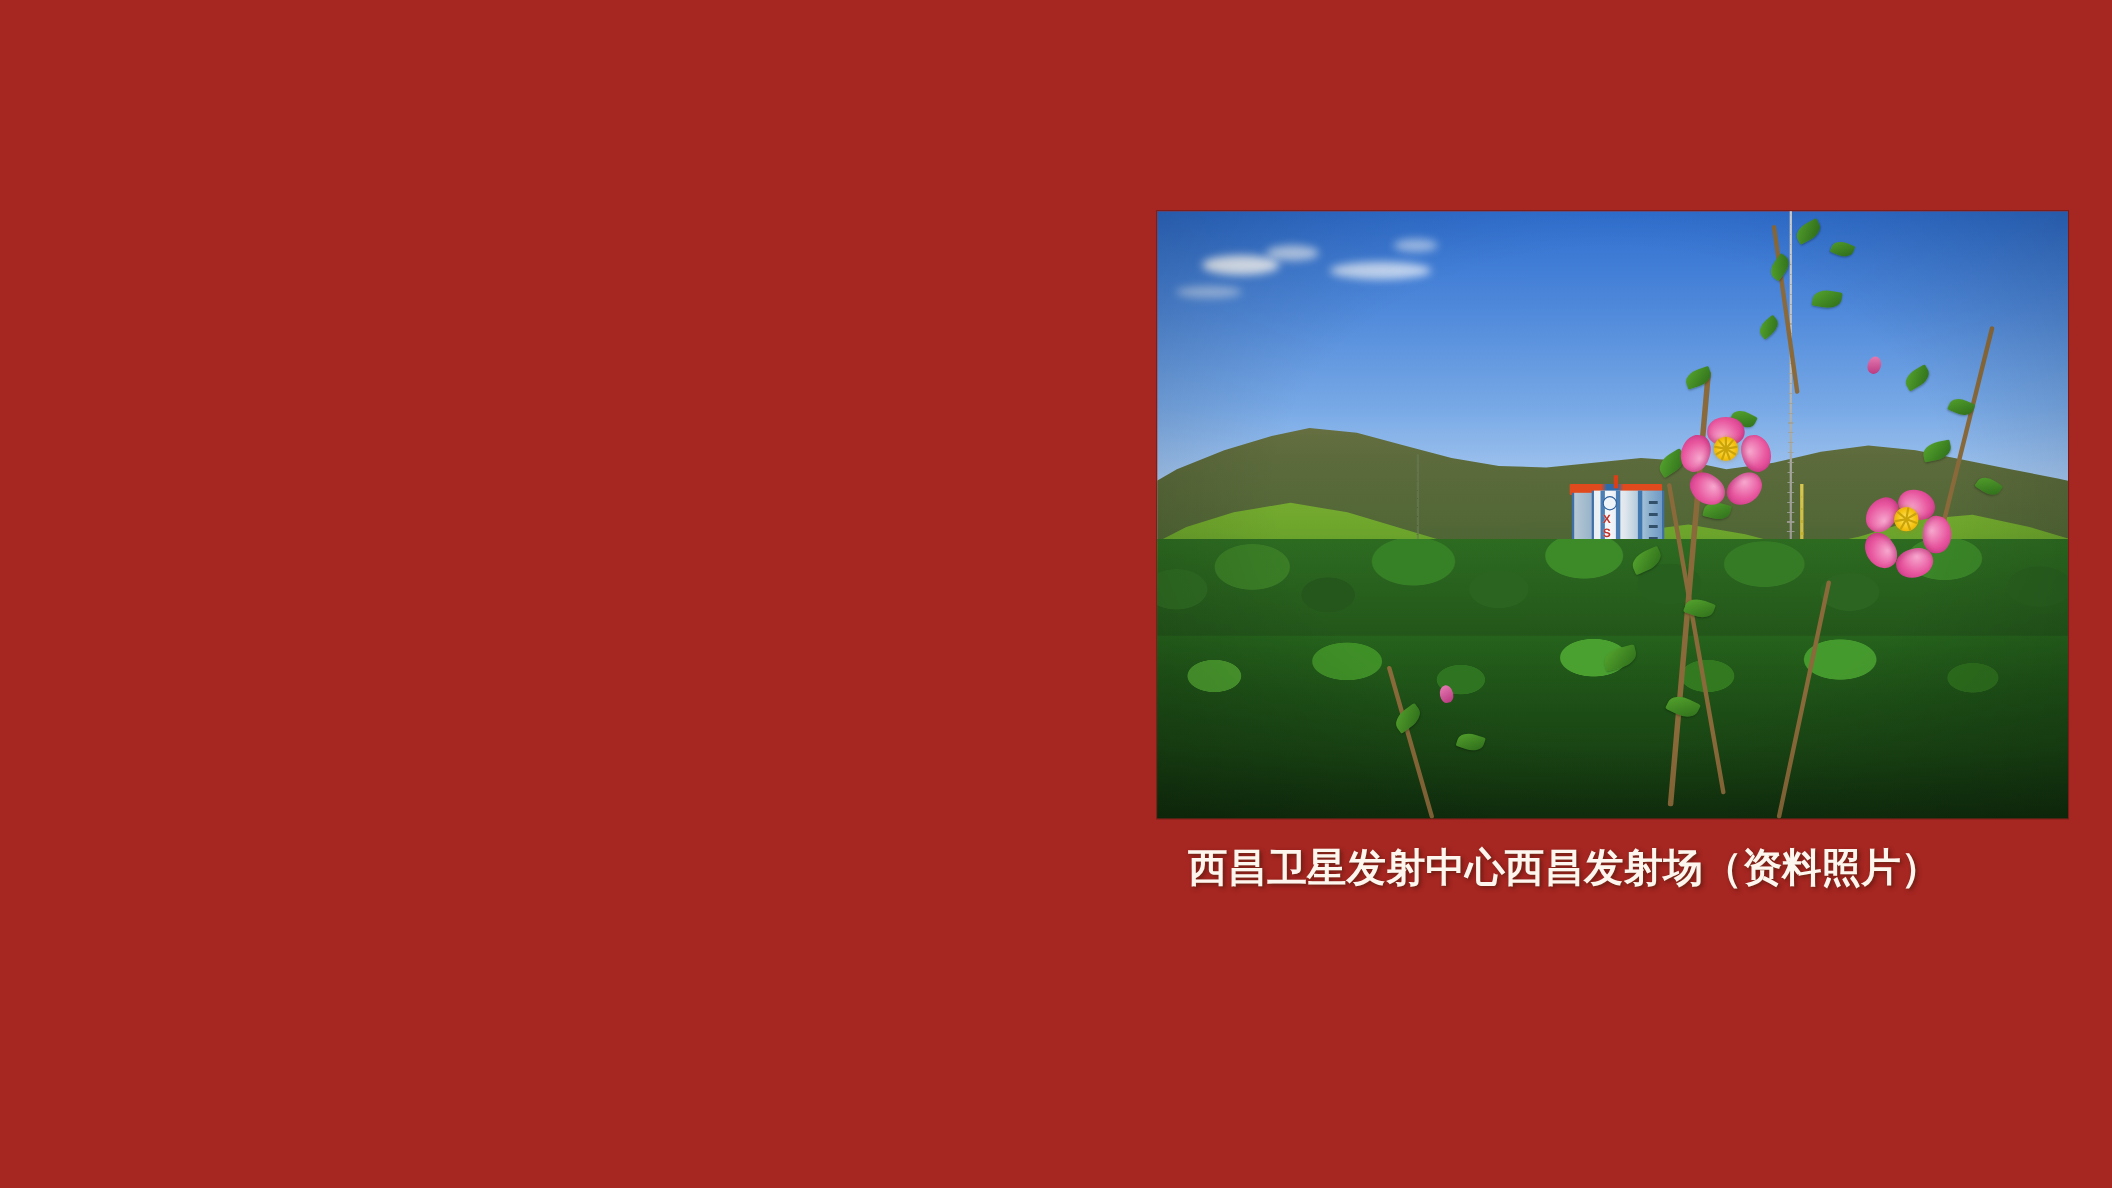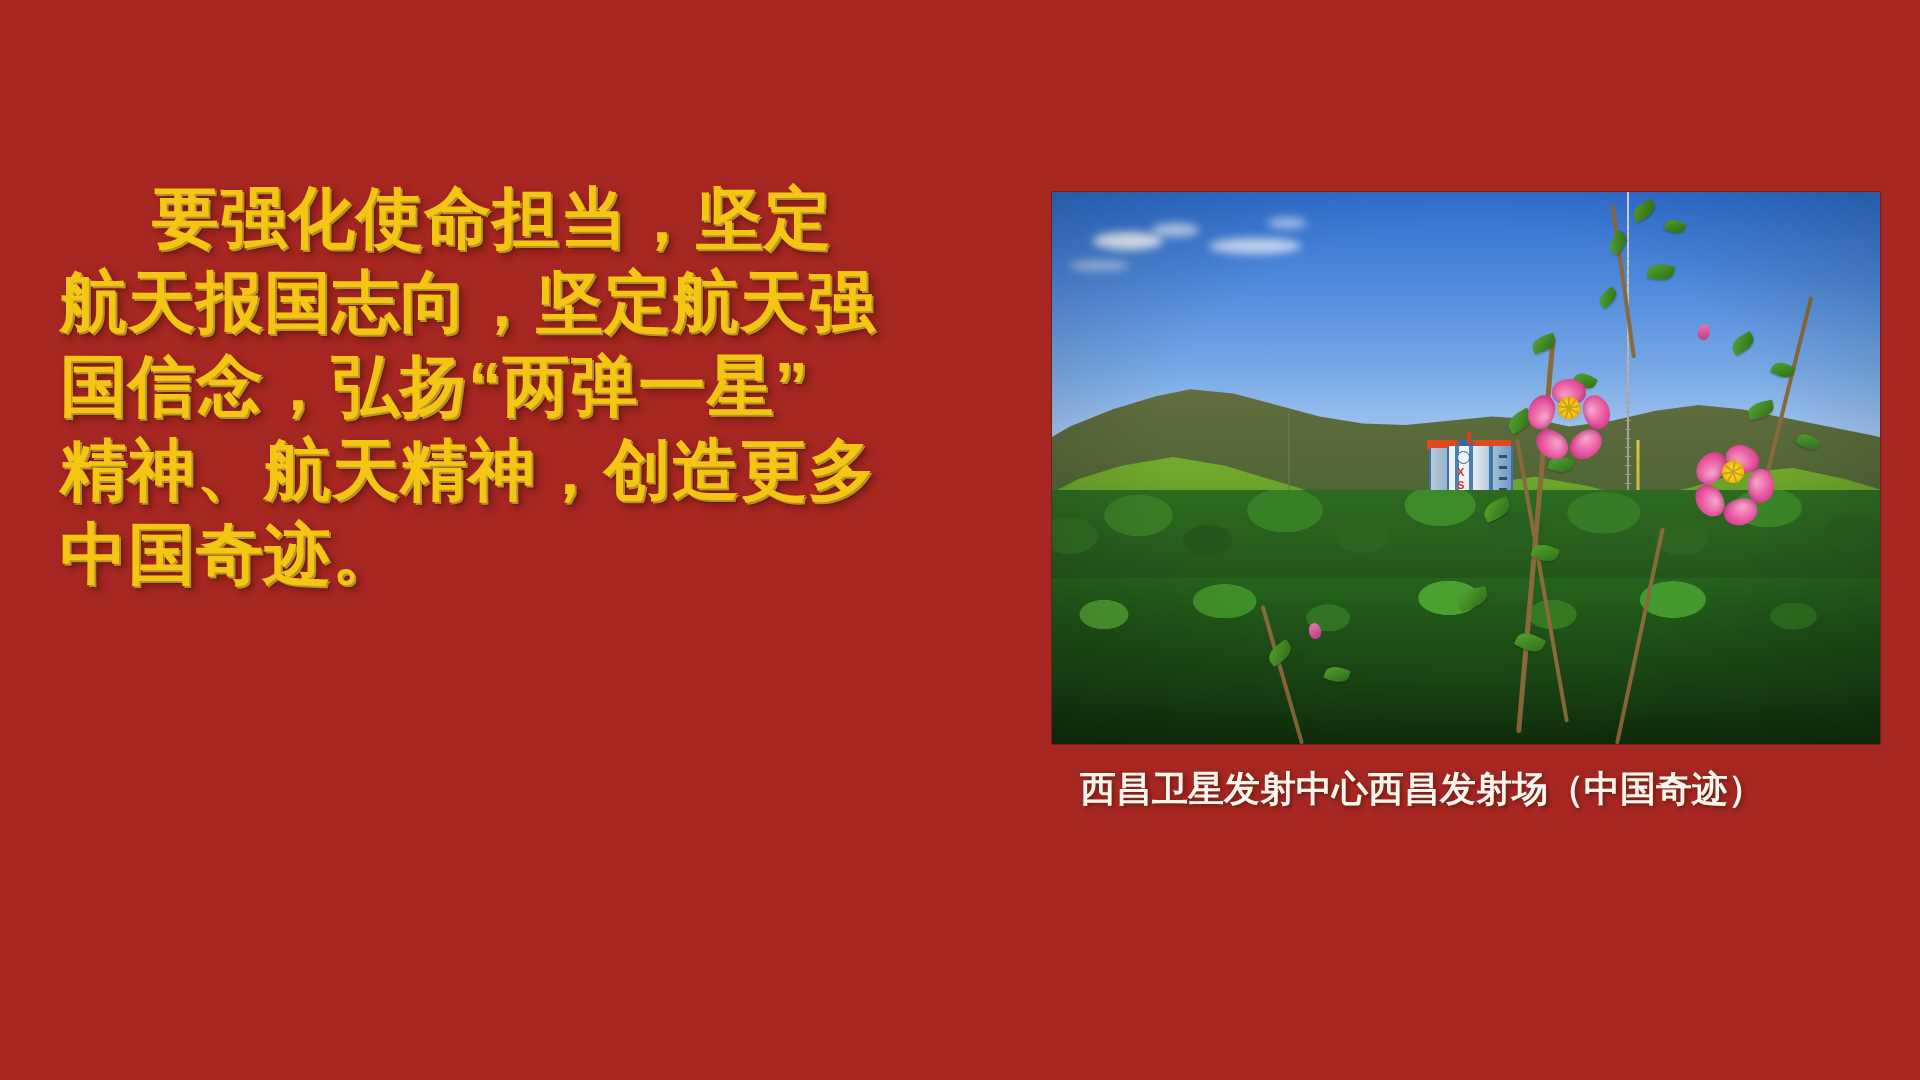--- a/index.html
+++ b/index.html
@@ -263,27 +263,20 @@
     font-weight:700;font-size:36px;line-height:46px;letter-spacing:0px;
     color:#fdf6ee;white-space:pre;
     text-shadow:1px 1px 0 rgba(120,40,25,.85), 2px 2px 4px rgba(60,12,6,.5);
   }
 </style>
 </head>
 <body>
 
 <div id="stage">
 
-  <div id="quote">
-    <div class="qline indent">要强化使命担当，坚定</div>
-    <div class="qline">航天报国志向，坚定航天强</div>
-    <div class="qline">国信念，弘扬“两弹一星”</div>
-    <div class="qline">精神、航天精神，创造更多</div>
-    <div class="qline">中国奇迹。</div>
-  </div>
 
   <div id="photo-wrap">
     <div id="photo">
 
       <div class="sky">
         <div class="cloud c1"></div>
         <div class="cloud c2"></div>
         <div class="cloud c3"></div>
         <div class="cloud c4"></div>
         <div class="cloud c5"></div>
@@ -404,15 +397,15 @@
           <div class="stamen" style="transform:rotate(210deg);"></div>
           <div class="stamen" style="transform:rotate(260deg);"></div>
           <div class="stamen" style="transform:rotate(310deg);"></div>
         </div>
       </div>
 
       <div class="vignette"></div>
     </div>
   </div>
 
-  <div id="caption">西昌卫星发射中心西昌发射场（中国奇迹）</div>
+  <div id="caption">西昌卫星发射中心西昌发射场（资料照片）</div>
 
 </div>
 
 </body></html>

